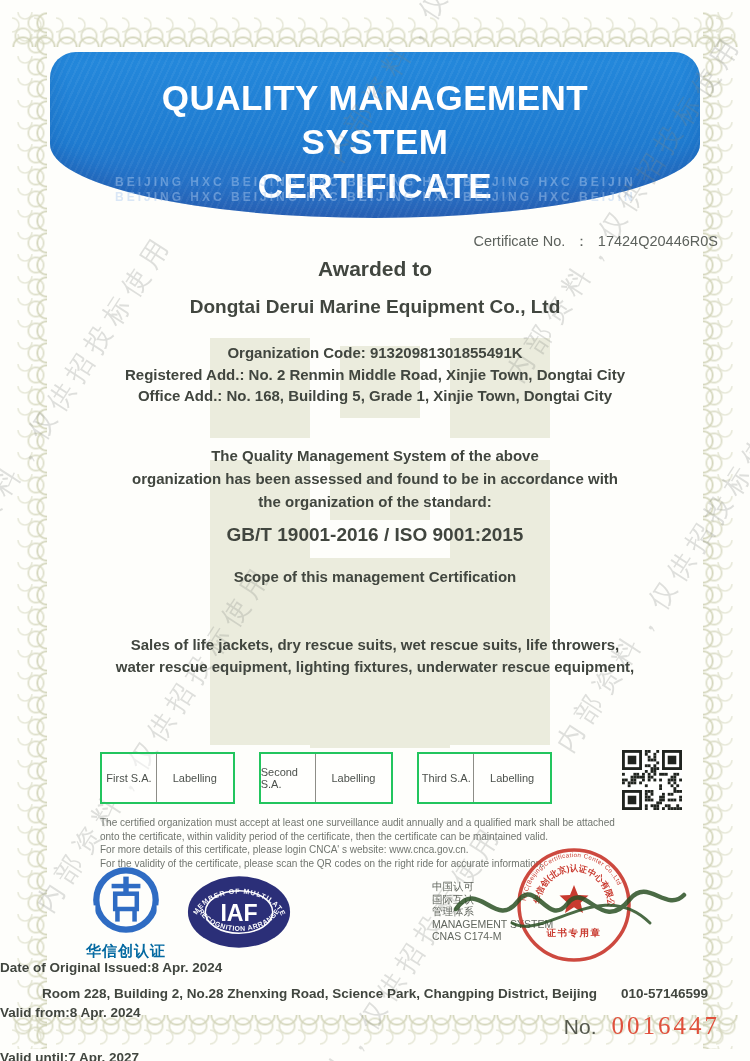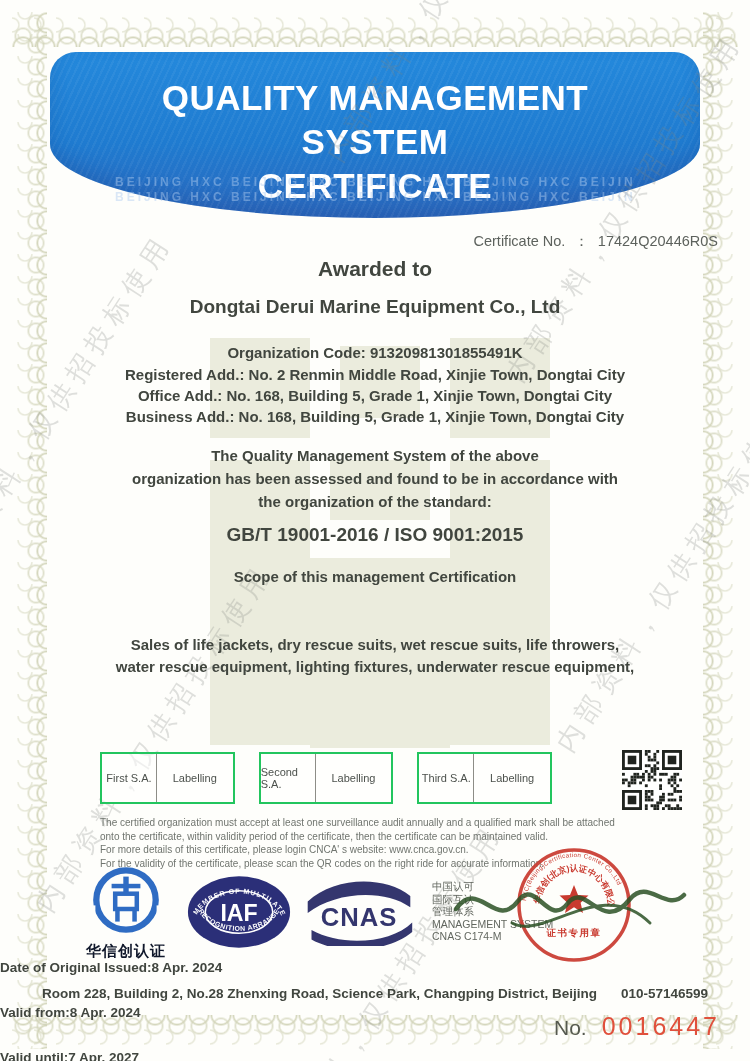--- a/index.html
+++ b/index.html
@@ -71,35 +71,35 @@
 
   .qr{position:absolute;left:616px;top:750px;z-index:4;}
 
   
   .fine{position:absolute;left:100px;top:816px;width:575px;z-index:4;
     font-size:10px;line-height:13.5px;color:#70756f;}
 
   
   .logo{position:absolute;z-index:4;}
   .hxc-logo{left:76px;top:864px;width:100px;text-align:center;}
-  .hxc-caption{margin-top:2px;font-size:15px;font-weight:bold;color:#0f172a;letter-spacing:1px;}
+  .hxc-caption{margin-top:2px;font-size:15px;font-weight:bold;color:#0369a1;letter-spacing:1px;}
   .iaf-logo{left:186px;top:874px;}
   .cnas-logo{left:302px;top:880px;}
   .cnas-block{left:432px;top:880px;font-size:10.5px;line-height:12.5px;color:#62675f;z-index:4;}
   .cnas-block div{white-space:nowrap;}
   .stamp{left:452px;top:843px;z-index:5;}
 
   
   .dates{position:absolute;left:0;right:0;top:960px;display:flex;justify-content:center;gap:30px;
     font-size:13.5px;font-weight:bold;z-index:4;flex-direction:column;}
   .footer-addr{position:absolute;left:0;right:0;top:986px;display:flex;justify-content:center;gap:24px;
     font-size:13.5px;font-weight:bold;z-index:4;}
   .serial{position:absolute;right:30px;top:1012px;display:flex;align-items:baseline;gap:15px;z-index:6;}
   .serial-label{font-size:21px;color:#55594f;}
-  .serial-value{font-family:Liberation Sans, sans-serif;font-size:25px;letter-spacing:3px;color:#e0503c;}
+  .serial-value{font-family:Liberation Serif, serif;font-size:25px;letter-spacing:3px;color:#e0503c;}
 </style>
 </head>
 <body>
 
 <div class="page">
 
   <div class="lace lace-top"></div>
   <div class="lace lace-bottom"></div>
   <div class="lace lace-left"></div>
   <div class="lace lace-right"></div>
@@ -139,21 +139,20 @@
     <span>Certificate No.</span>
     <span>：</span>
     <span>17424Q20446R0S</span>
   </div>
 
   <div class="cline awarded">Awarded to</div>
   <div class="cline company">Dongtai Derui Marine Equipment Co., Ltd</div>
   <div class="cline org">Organization Code: 91320981301855491K</div>
   <div class="cline addr1">Registered Add.: No. 2 Renmin Middle Road, Xinjie Town, Dongtai City</div>
   <div class="cline addr2">Office Add.: No. 168, Building 5, Grade 1, Xinjie Town, Dongtai City</div>
-  <div class="cline addr3">Business Add.: No. 168, Building 5, Grade 1, Xinjie Town, Dongtai City</div>
 
   <div class="cline stmt">
     <div>The Quality Management System of the above</div>
     <div>organization has been assessed and found to be in accordance with</div>
     <div>the organization of the standard:</div>
   </div>
 
   <div class="cline standard">GB/T 19001-2016 / ISO 9001:2015</div>
   <div class="cline scope-h">Scope of this management Certification</div>
 
@@ -335,27 +334,20 @@
       <text x="55" y="48" text-anchor="middle" font-size="24" font-weight="bold" fill="#fff">IAF</text>
       <text font-size="7.2" font-weight="bold" fill="#fff" letter-spacing="1">
         <textPath href="#iafT" startOffset="4">MEMBER OF MULTILATERAL</textPath>
       </text>
       <text font-size="7.2" font-weight="bold" fill="#fff" letter-spacing="0.5">
         <textPath href="#iafB" startOffset="2">RECOGNITION ARRANGEMENT</textPath>
       </text>
     </svg>
   </div>
 
-  <div class="logo cnas-logo">
-    <svg width="114" height="66" viewBox="0 0 120 68">
-      <path d="M6,22 C34,-4 86,-6 114,16 L114,28 C86,8 34,12 6,34 Z" fill="#34366e"></path>
-      <text x="60" y="48" text-anchor="middle" font-size="27" font-weight="bold" letter-spacing="1" fill="#34366e">CNAS</text>
-      <path d="M10,52 C42,70 94,66 116,44 L116,54 C90,76 38,78 10,62 Z" fill="#34366e"></path>
-    </svg>
-  </div>
 
   <div class="logo cnas-block">
     <div>中国认可</div>
     <div>国际互认</div>
     <div>管理体系</div>
     <div>MANAGEMENT SYSTEM</div>
     <div>CNAS C174-M</div>
   </div>
 
   <div class="logo stamp">

